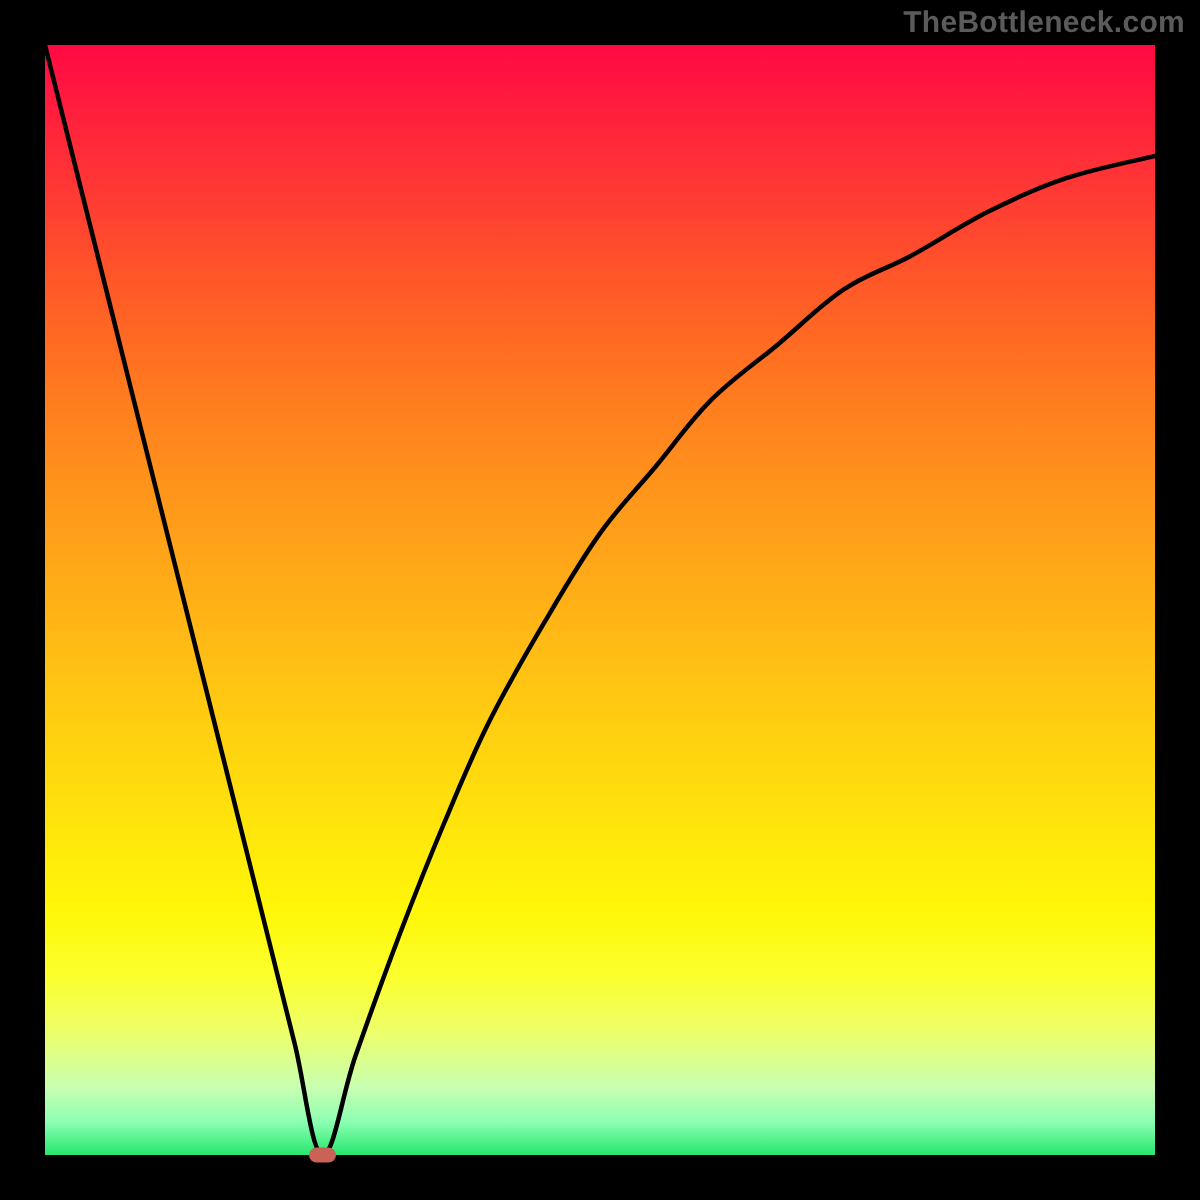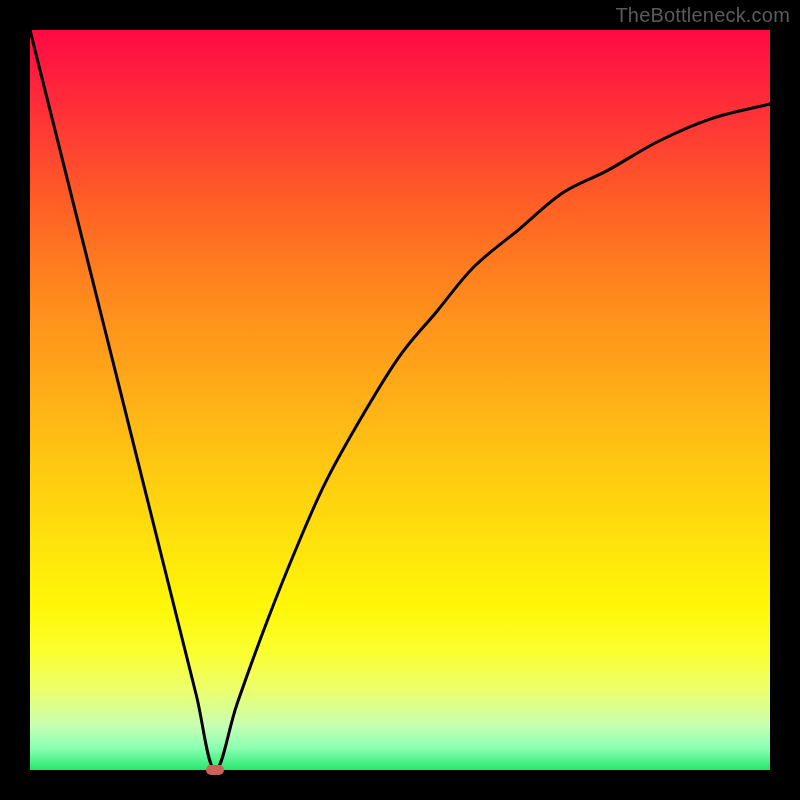--- a/index.html
+++ b/index.html
@@ -56,21 +56,21 @@
     background: #ca6257;
     border-radius: 5px / 5px;
     transform: translate(-50%, -50%);
   }
   .watermark {
     position: absolute;
     top: 4px;
     right: 10px;
     color: #5b5b5b;
     font-size: 20px;
-    font-weight: 400;
+    font-weight: 700;
     letter-spacing: 0.2px;
     user-select: none;
   }
 </style>
 </head>
 <body>
 
 <div class="frame">
   <div class="watermark">TheBottleneck.com</div>
   <div class="plot">

